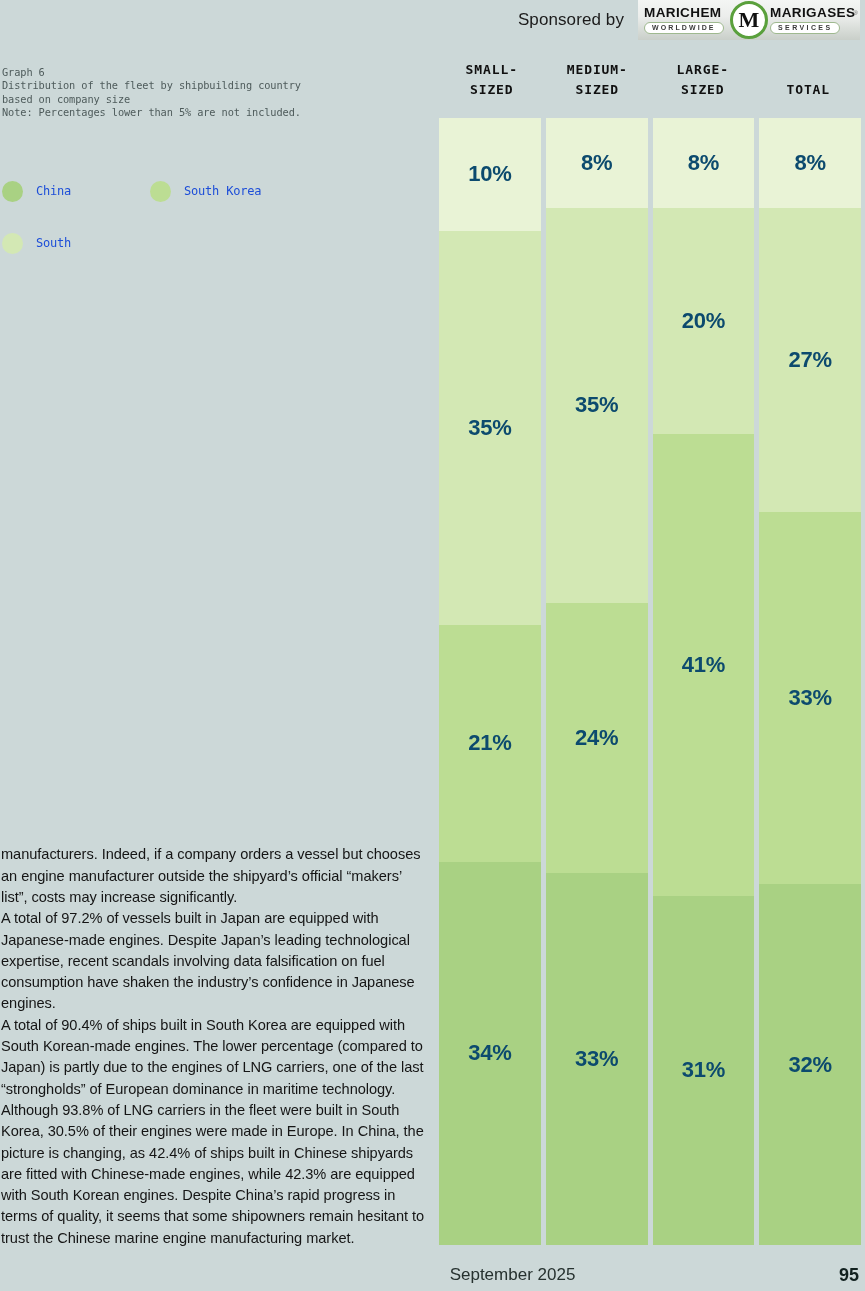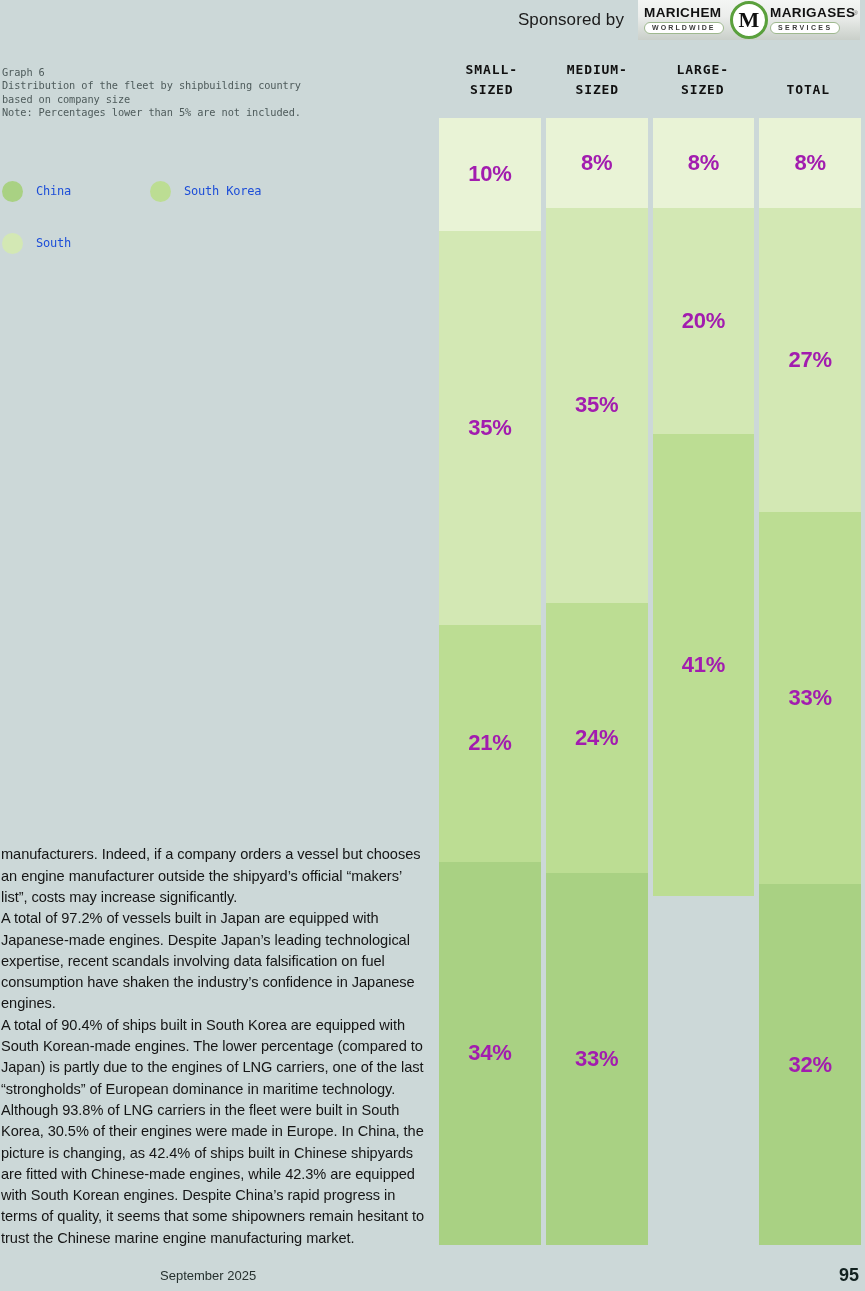--- a/index.html
+++ b/index.html
@@ -189,38 +189,38 @@
   .seg {
     position:relative;
     display:flex;
     align-items:center;
     justify-content:center;
     overflow:hidden;
   }
   .seg-label {
     font-size:22px;
     font-weight:bold;
-    color:#a21caf;
+    color:#0c4a6e;
     letter-spacing:-.3px;
     white-space:nowrap;
   }
 
   
   .footer {
     position:absolute;
     left:0; right:0; bottom:0;
     height:32px;
     display:flex;
     align-items:center;
   }
   .footer-date {
     position:absolute;
     left:0; right:0;
-    text-align:left;
-    font-size:13px;
+    text-align:center;
+    font-size:17px;
     color:#26312f;
     padding-left:160px;
   }
   .footer-page {
     position:absolute;
     right:6px;
     font-size:18px;
     font-weight:bold;
     color:#11211f;
   }
@@ -329,20 +329,23 @@
       <div class="bar">
         <div class="seg" style="flex: 0 0 8%; background: rgb(233, 243, 214);">
           <span class="seg-label">8%</span>
         </div>
         <div class="seg" style="flex: 0 0 20%; background: rgb(211, 232, 180);">
           <span class="seg-label">20%</span>
         </div>
         <div class="seg" style="flex: 0 0 41%; background: rgb(188, 221, 147);">
           <span class="seg-label">41%</span>
         </div>
+        <div class="seg" style="flex: 0 0 31%; background: rgb(169, 209, 131);">
+          <span class="seg-label">31%</span>
+        </div>
       </div>
       <div class="bar">
         <div class="seg" style="flex: 0 0 8%; background: rgb(233, 243, 214);">
           <span class="seg-label">8%</span>
         </div>
         <div class="seg" style="flex: 0 0 27%; background: rgb(211, 232, 180);">
           <span class="seg-label">27%</span>
         </div>
         <div class="seg" style="flex: 0 0 33%; background: rgb(188, 221, 147);">
           <span class="seg-label">33%</span>

